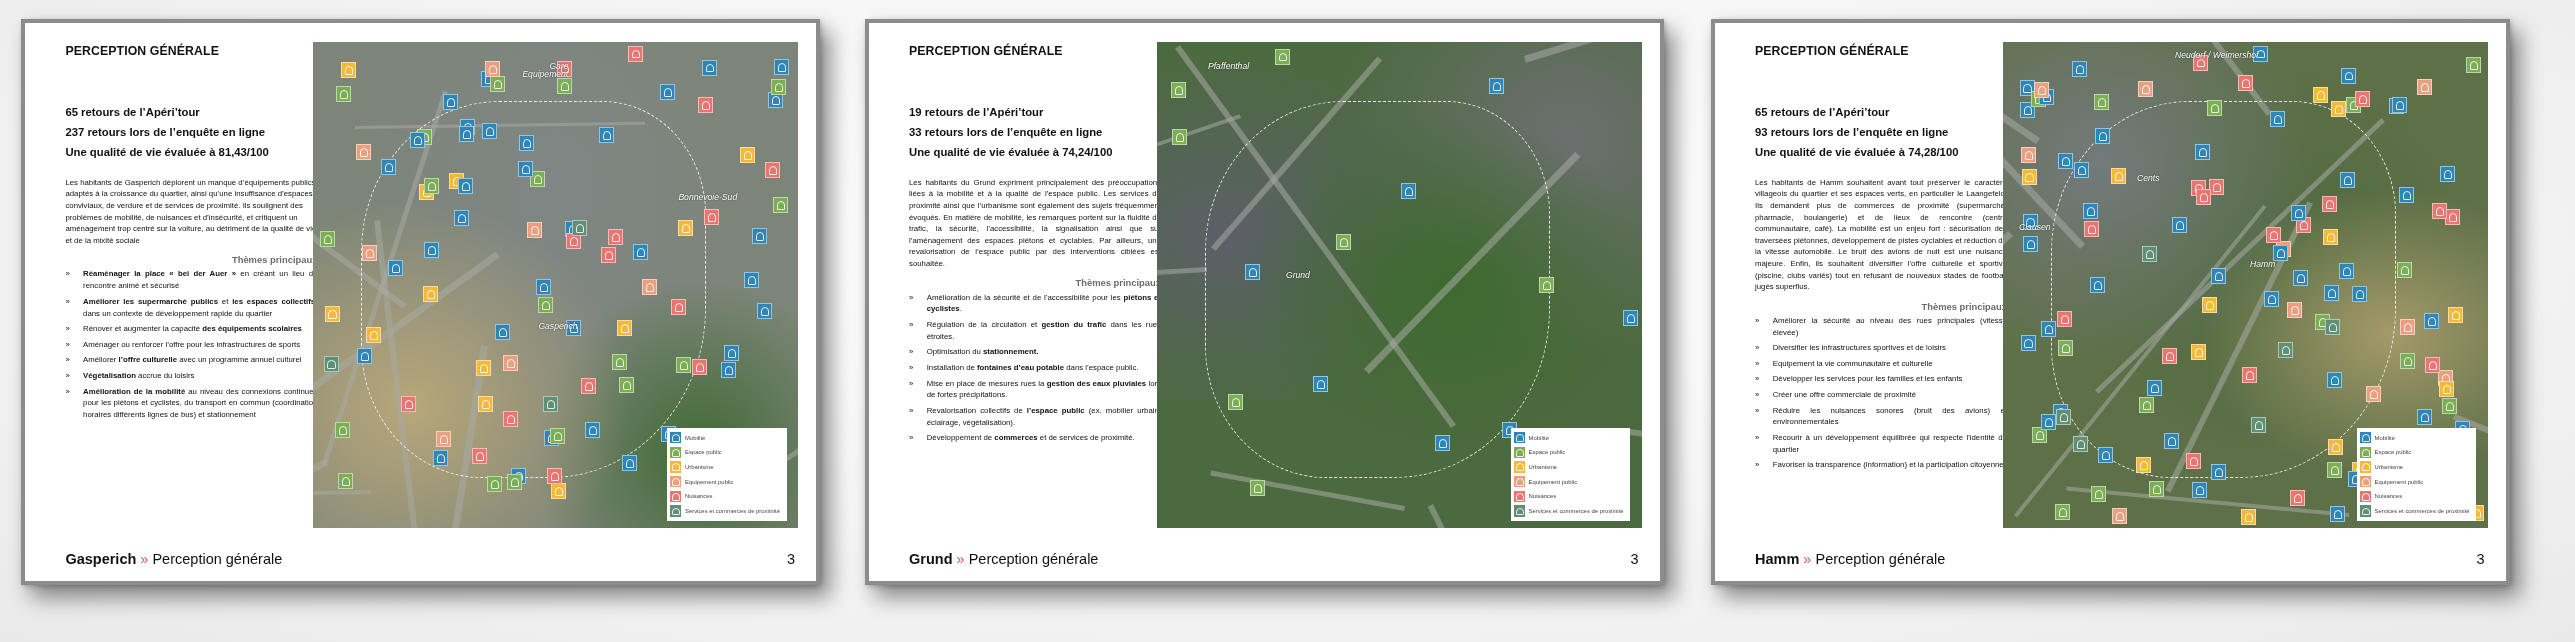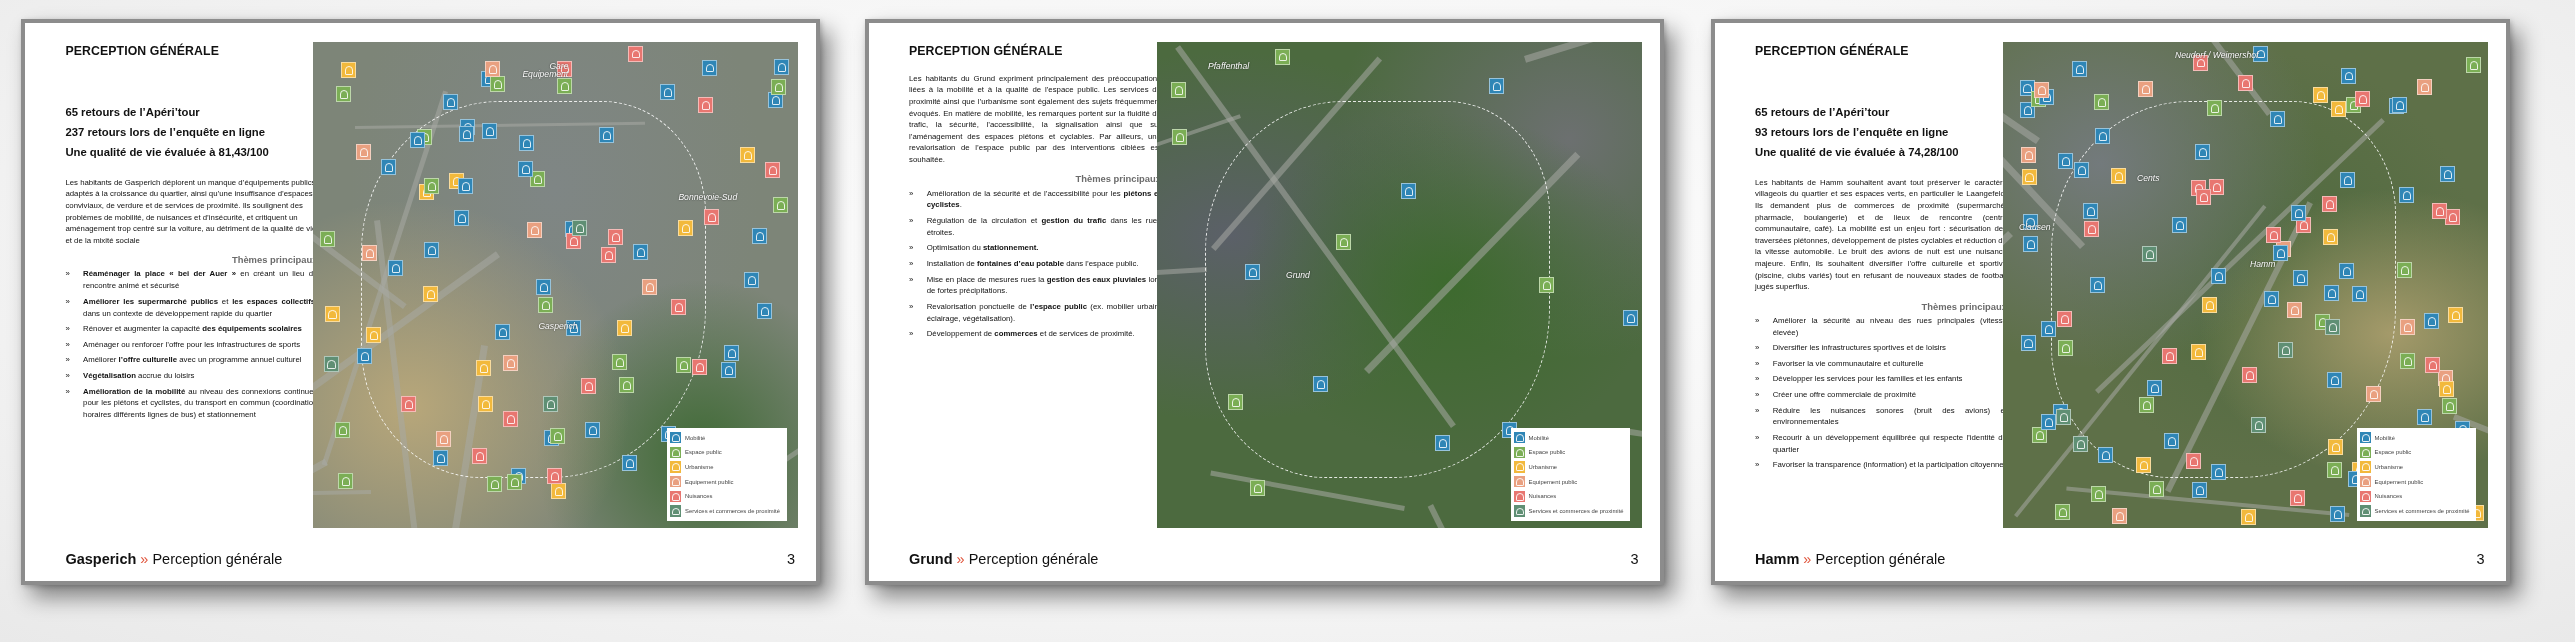--- a/index.html
+++ b/index.html
@@ -224,29 +224,34 @@
     <span class="district">Gasperich</span>
     <span class="sep">»</span>
     <span>Perception générale</span>
   </div>
   <div class="pagenum">3</div>
 </div>
 
 <div class="page p2">
   <div class="textcol">
     <h2 class="section-title">PERCEPTION GÉNÉRALE</h2>
+    <div class="stats">
+      <div class="stat">19 retours de l’Apéri’tour</div>
+      <div class="stat">33 retours lors de l’enquête en ligne</div>
+      <div class="stat">Une qualité de vie évaluée à 74,24/100</div>
+    </div>
     <p class="intro">Les habitants du Grund expriment principalement des préoccupations liées à la mobilité et à la qualité de l’espace public. Les services de proximité ainsi que l’urbanisme sont également des sujets fréquemment évoqués. En matière de mobilité, les remarques portent sur la fluidité du trafic, la sécurité, l’accessibilité, la signalisation ainsi que sur l’aménagement des espaces piétons et cyclables. Par ailleurs, une revalorisation de l’espace public par des interventions ciblées est souhaitée.</p>
     <div class="themes-title">Thèmes principaux</div>
     <ul class="themes">
         <li><span class="bullet">»</span><span>Amélioration de la sécurité et de l’accessibilité pour les </span><b>piétons et cyclistes</b><span>.</span></li>
         <li><span class="bullet">»</span><span>Régulation de la circulation et </span><b>gestion du trafic</b><span> dans les rues étroites.</span></li>
         <li><span class="bullet">»</span><span>Optimisation du </span><b>stationnement.</b></li>
         <li><span class="bullet">»</span><span>Installation de </span><b>fontaines d’eau potable</b><span> dans l’espace public.</span></li>
         <li><span class="bullet">»</span><span>Mise en place de mesures rues la </span><b>gestion des eaux pluviales</b><span> lors de fortes précipitations.</span></li>
-        <li><span class="bullet">»</span><span>Revalorisation ponctuelle de </span><b>l’espace public</b><span> (ex. mobilier urbain, éclairage, végétalisation).</span></li>
+        <li><span class="bullet">»</span><span>Revalorisation collectifs de </span><b>l’espace public</b><span> (ex. mobilier urbain, éclairage, végétalisation).</span></li>
         <li><span class="bullet">»</span><span>Développement de </span><b>commerces</b><span> et de services de proximité.</span></li>
       </ul>
   </div>
   <div class="map">
       <div class="road" style="left: 54px; top: 205px; width: 253px; height: 5.6px; transform: rotate(311.162deg);"></div>
       <div class="road" style="left: 207px; top: 327px; width: 303px; height: 6.9px; transform: rotate(314.225deg);"></div>
       <div class="road" style="left: 276px; top: 462px; width: 343px; height: 6.1px; transform: rotate(63.8627deg);"></div>
       <div class="road" style="left: 84px; top: 76px; width: 458px; height: 3.7px; transform: rotate(161.185deg);"></div>
       <div class="road" style="left: 294px; top: 386px; width: 469px; height: 6px; transform: rotate(233.971deg);"></div>
       <div class="road" style="left: 50px; top: 230px; width: 187px; height: 4.5px; transform: rotate(176.664deg);"></div>
@@ -313,21 +318,21 @@
     <div class="stats">
       <div class="stat">65 retours de l’Apéri’tour</div>
       <div class="stat">93 retours lors de l’enquête en ligne</div>
       <div class="stat">Une qualité de vie évaluée à 74,28/100</div>
     </div>
     <p class="intro">Les habitants de Hamm souhaitent avant tout préserver le caractère villageois du quartier et ses espaces verts, en particulier le Laangefeld. Ils demandent plus de commerces de proximité (supermarché, pharmacie, boulangerie) et de lieux de rencontre (centre communautaire, café). La mobilité est un enjeu fort : sécurisation des traversées piétonnes, développement de pistes cyclables et réduction de la vitesse automobile. Le bruit des avions de nuit est une nuisance majeure. Enfin, ils souhaitent diversifier l’offre culturelle et sportive (piscine, clubs variés) tout en refusant de nouveaux stades de football jugés superflus.</p>
     <div class="themes-title">Thèmes principaux</div>
     <ul class="themes">
         <li><span class="bullet">»</span><span>Améliorer la sécurité au niveau des rues principales (vitesse élevée)</span></li>
         <li><span class="bullet">»</span><span>Diversifier les infrastructures sportives et de loisirs</span></li>
-        <li><span class="bullet">»</span><span>Favoriser la vie communautaire et culturelle</span></li>
+        <li><span class="bullet">»</span><span>Equipement la vie communautaire et culturelle</span></li>
         <li><span class="bullet">»</span><span>Développer les services pour les familles et les enfants</span></li>
         <li><span class="bullet">»</span><span>Créer une offre commerciale de proximité</span></li>
         <li><span class="bullet">»</span><span>Réduire les nuisances sonores (bruit des avions) et environnementales</span></li>
         <li><span class="bullet">»</span><span>Recourir à un développement équilibrée qui respecte l'identité du quartier</span></li>
         <li><span class="bullet">»</span><span>Favoriser la transparence (information) et la participation citoyenne</span></li>
       </ul>
   </div>
   <div class="map">
       <div class="road" style="left: 162px; top: 448px; width: 322px; height: 6.4px; transform: rotate(296.272deg);"></div>
       <div class="road" style="left: 346px; top: 475px; width: 284px; height: 3.5px; transform: rotate(185.353deg);"></div>

